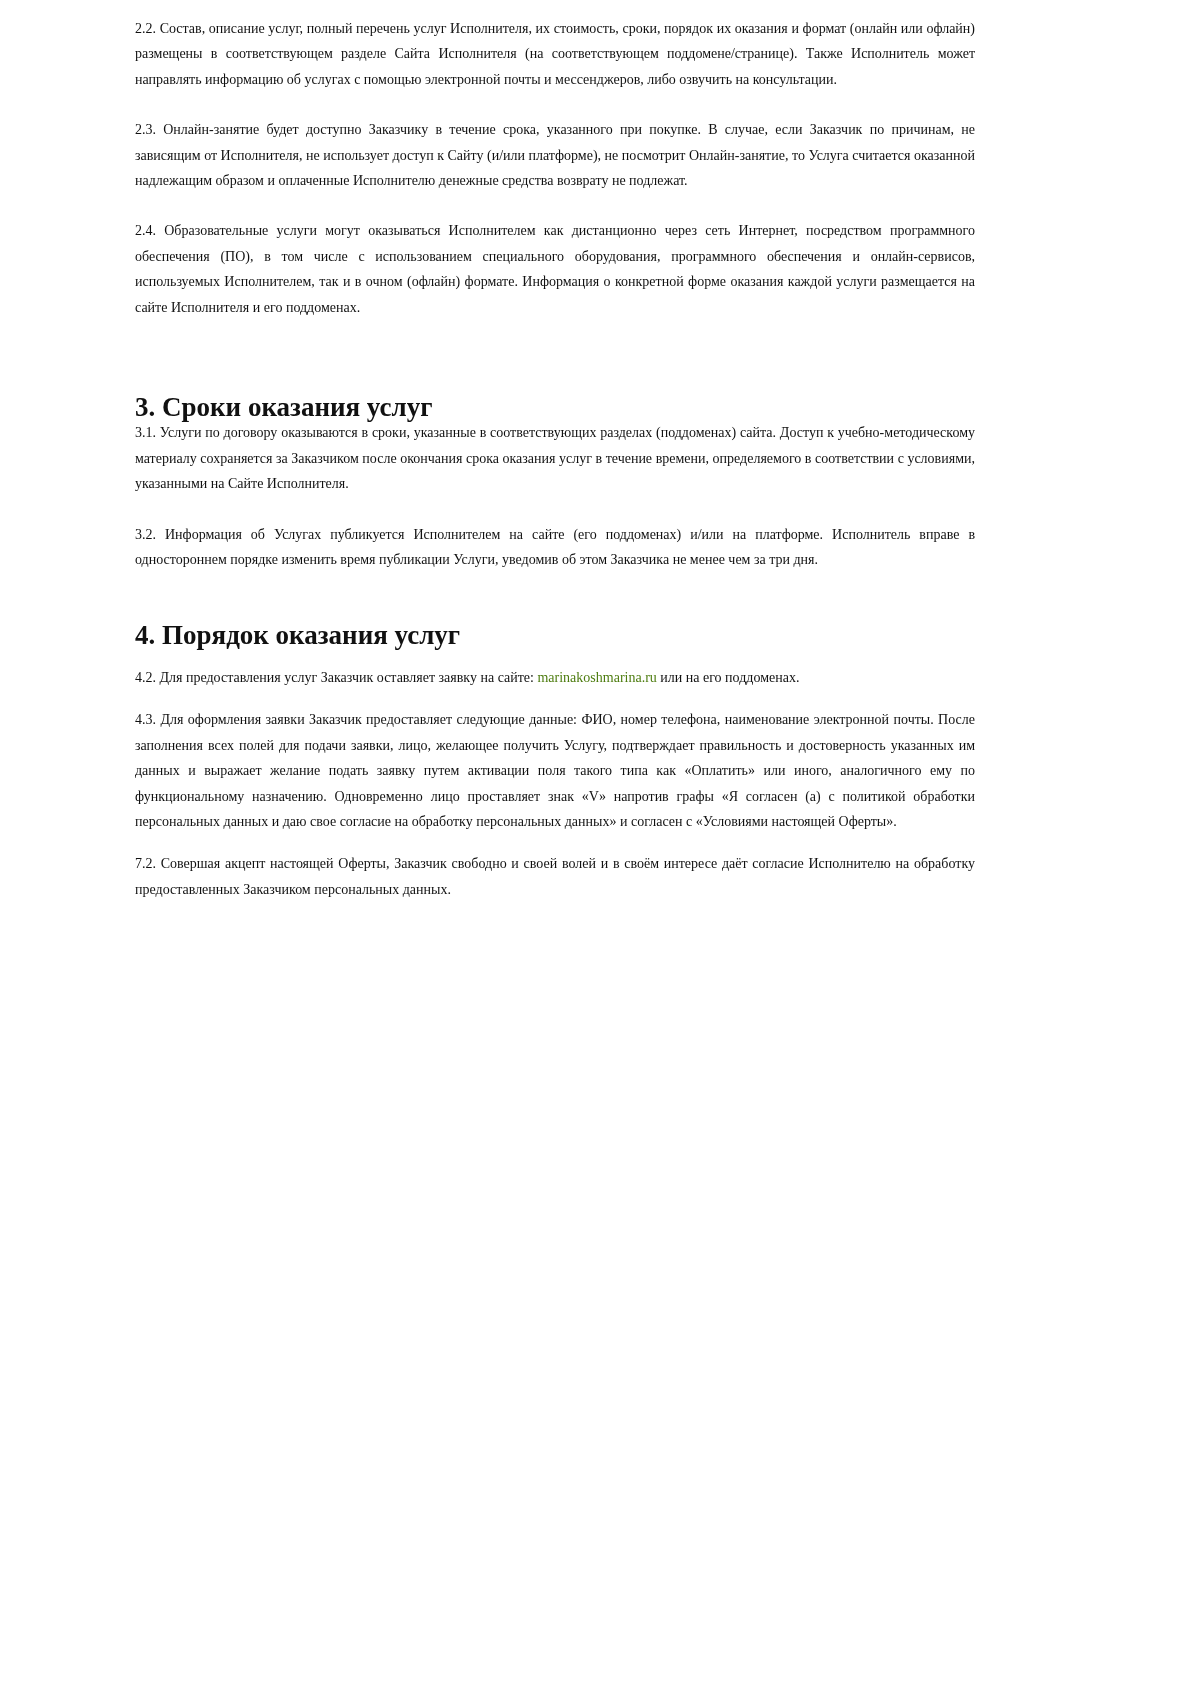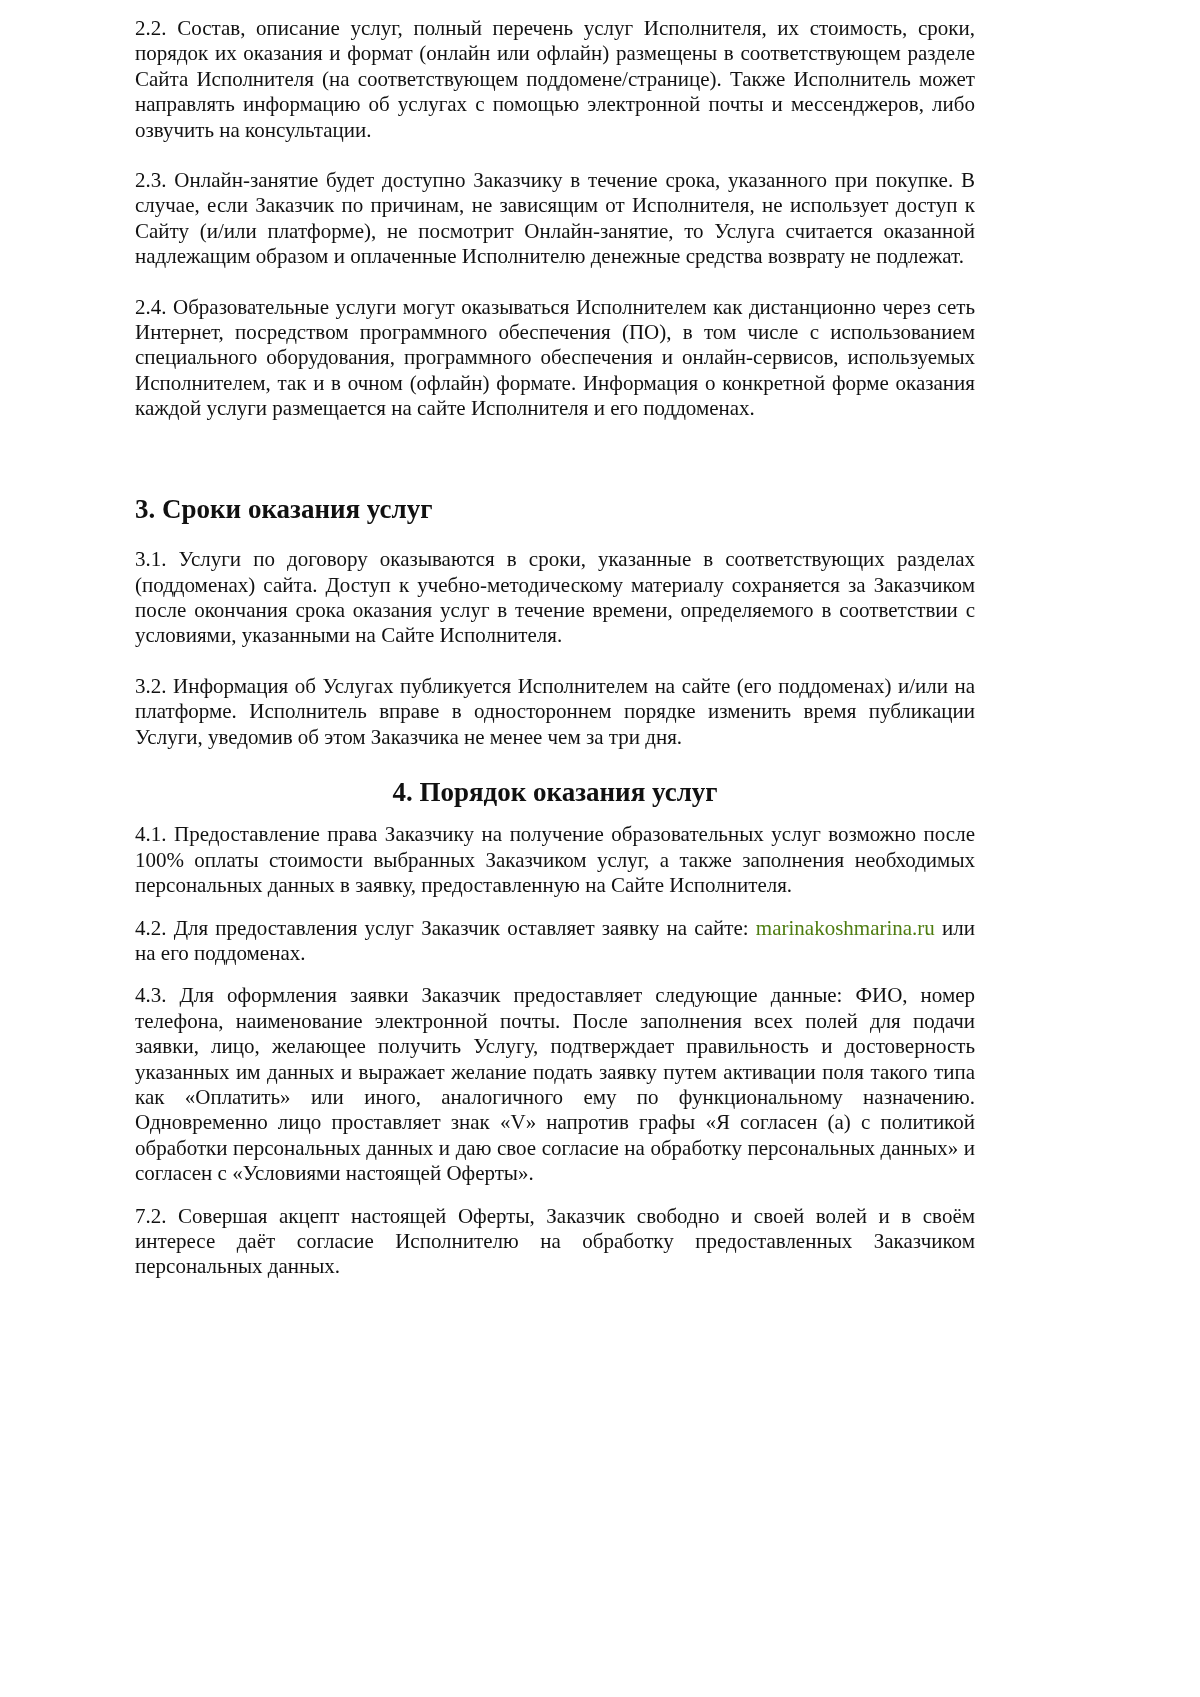--- a/index.html
+++ b/index.html
@@ -16,40 +16,40 @@
       font-family: "Liberation Serif", "DejaVu Serif", serif;
     }
     .page {
       position: absolute;
       left: 135px;
       top: 16px;
       width: 840px;
     }
     p {
       margin: 0;
-      font-size: 21px;
+      font-size: 14px;
       line-height: 25.4px;
       text-align: justify;
       text-align-last: left;
     }
     h2 {
       margin: 0;
       font-size: 27px;
       line-height: 25.4px;
       font-weight: bold;
     }
     .link {
       color: #4d7c0f;
       text-decoration: none;
     }
     .gap-para { margin-top: 25px; }
     .gap-para-small { margin-top: 17px; }
     .gap-section { margin-top: 75px; }
-    .gap-section-2 { margin-top: 30px; text-align: center; }
-    .gap-after-h { margin-top: 25px; }
+    .gap-section-2 { margin-top: 50px; }
+    .gap-after-h { }
     .gap-after-h-small { margin-top: 17px; }
   </style>
 </head>
 <body>
 
 <div class="page">
 
   <p>2.2. Состав, описание услуг, полный перечень услуг Исполнителя, их стоимость, сроки, порядок их оказания и формат (онлайн или офлайн) размещены в соответствующем разделе Сайта Исполнителя (на соответствующем поддомене/странице). Также Исполнитель может направлять информацию об услугах с помощью электронной почты и мессенджеров, либо озвучить на консультации.</p>
 
   <p class="gap-para">2.3. Онлайн-занятие будет доступно Заказчику в течение срока, указанного при покупке. В случае, если Заказчик по причинам, не зависящим от Исполнителя, не использует доступ к Сайту (и/или платформе), не посмотрит Онлайн-занятие, то Услуга считается оказанной надлежащим образом и оплаченные Исполнителю денежные средства возврату не подлежат.</p>
@@ -58,21 +58,20 @@
 
 
   <h2 class="gap-section">3. Сроки оказания услуг</h2>
 
   <p class="gap-after-h">3.1. Услуги по договору оказываются в сроки, указанные в соответствующих разделах (поддоменах) сайта. Доступ к учебно-методическому материалу сохраняется за Заказчиком после окончания срока оказания услуг в течение времени, определяемого в соответствии с условиями, указанными на Сайте Исполнителя.</p>
 
   <p class="gap-para">3.2. Информация об Услугах публикуется Исполнителем на сайте (его поддоменах) и/или на платформе. Исполнитель вправе в одностороннем порядке изменить время публикации Услуги, уведомив об этом Заказчика не менее чем за три дня.</p>
 
   <h2 class="gap-section-2">4. Порядок оказания услуг</h2>
 
-  <p class="gap-after-h-small">4.1. Предоставление права Заказчику на получение образовательных услуг возможно после 100% оплаты стоимости выбранных Заказчиком услуг, а также заполнения необходимых персональных данных в заявку, предоставленную на Сайте Исполнителя.</p>
 
   <p class="gap-para-small">
     <span>4.2. Для предоставления услуг Заказчик оставляет заявку на сайте: </span><a class="link">marinakoshmarina.ru</a><span> или на его поддоменах.</span>
   </p>
 
   <p class="gap-para-small">4.3. Для оформления заявки Заказчик предоставляет следующие данные: ФИО, номер телефона, наименование электронной почты. После заполнения всех полей для подачи заявки, лицо, желающее получить Услугу, подтверждает правильность и достоверность указанных им данных и выражает желание подать заявку путем активации поля такого типа как «Оплатить» или иного, аналогичного ему по функциональному назначению. Одновременно лицо проставляет знак «V» напротив графы «Я согласен (а) с политикой обработки персональных данных и даю свое согласие на обработку персональных данных» и согласен с «Условиями настоящей Оферты».</p>
 
   <p class="gap-para-small">7.2. Совершая акцепт настоящей Оферты, Заказчик свободно и своей волей и в своём интересе даёт согласие Исполнителю на обработку предоставленных Заказчиком персональных данных.</p>
 
 </div>

